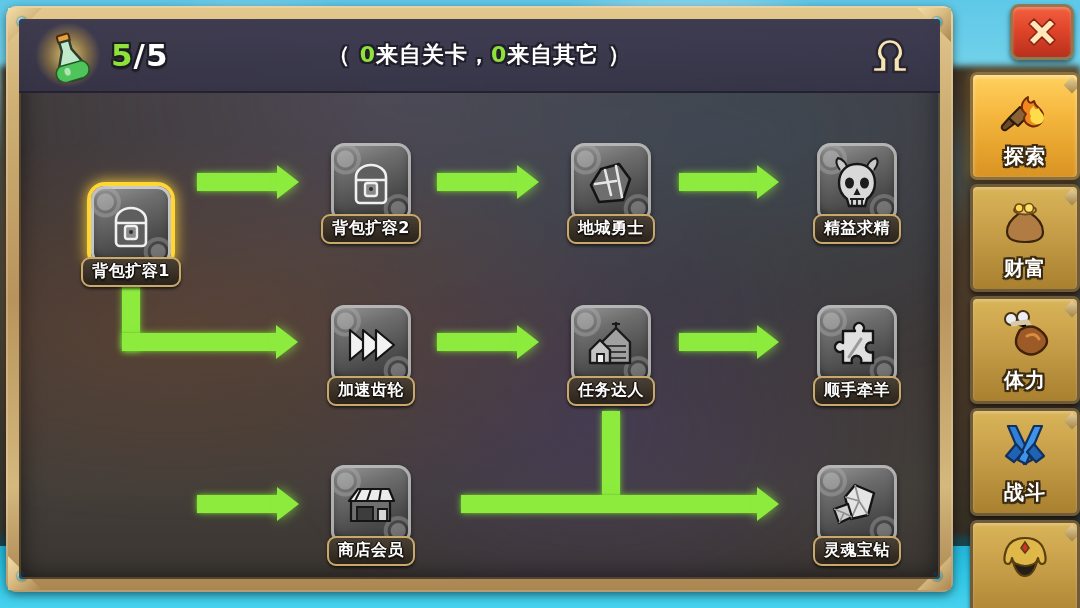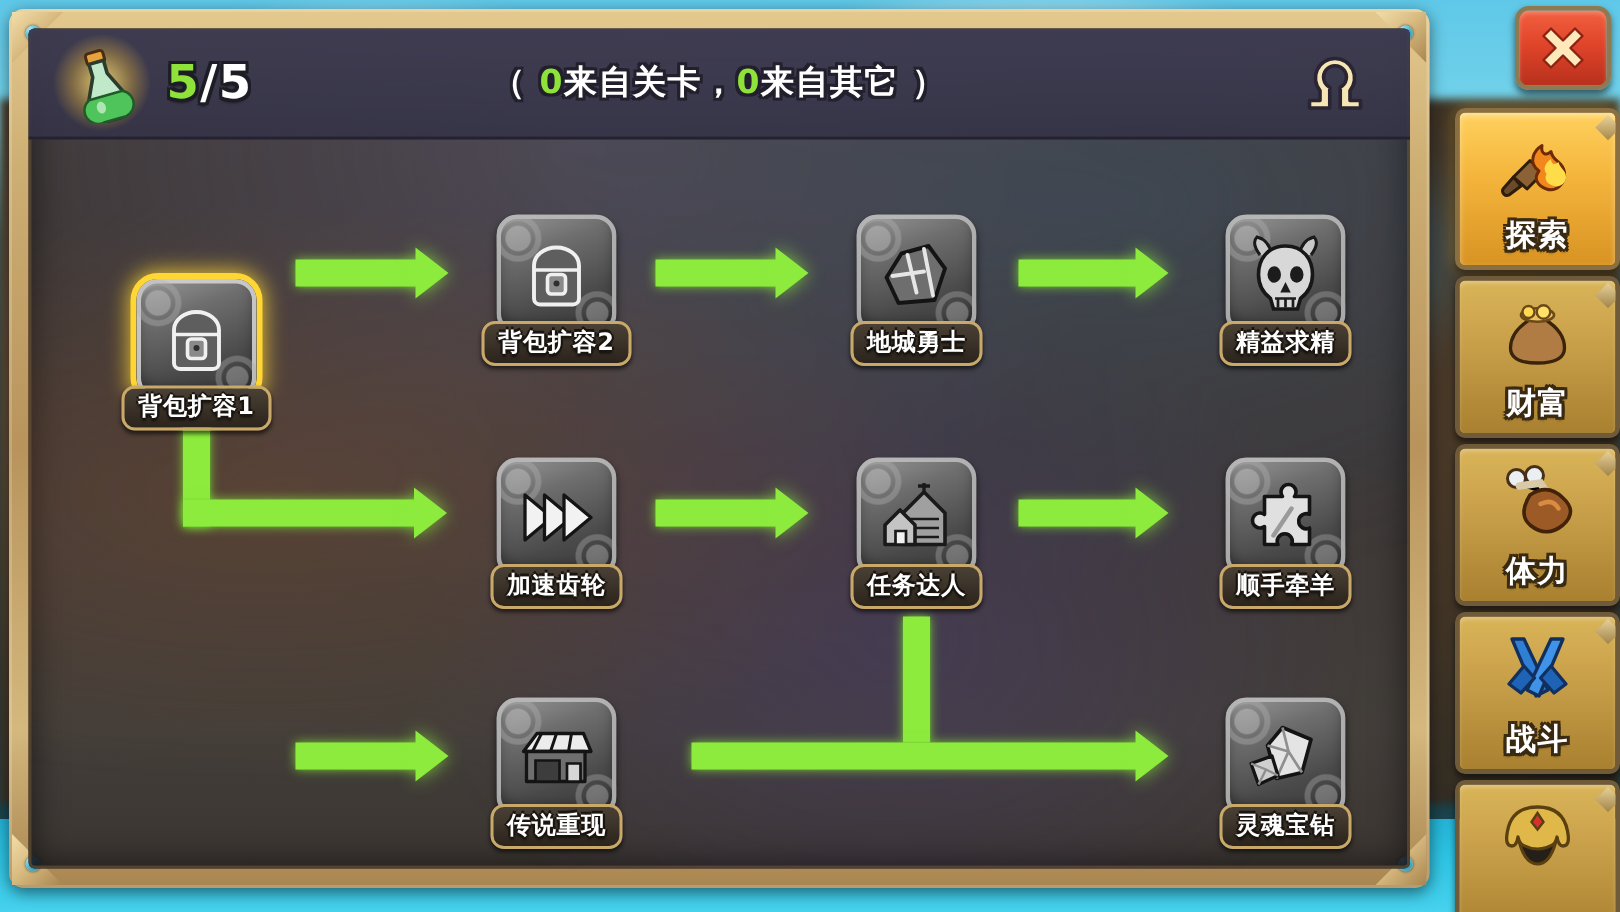--- a/index.html
+++ b/index.html
@@ -410,21 +410,21 @@
       <div class="node" style="left:312px;top:372px;">
         <div class="tile">
           <svg width="58" height="58" viewBox="0 0 58 58">
             <path d="M7 25 L16 13 L47 13 L52 25 Z" fill="#ececec" stroke="#141414" stroke-width="2.2" stroke-linejoin="round"></path>
             <path d="M19 13 L13 25 M29 13 L25 25 M39 13 L37 25" stroke="#141414" stroke-width="2"></path>
             <path d="M9 25 L9 45 L48 45 L48 25 Z" fill="#6f6f6f" stroke="#141414" stroke-width="2.2" stroke-linejoin="round"></path>
             <path d="M15 31 h16 v14 h-16 Z" fill="#3d3d3d" stroke="#141414" stroke-width="1.8"></path>
             <path d="M36 33 h9 v12 h-9 Z" fill="#d6d6d6" stroke="#141414" stroke-width="1.8"></path>
           </svg>
         </div>
-        <div class="label">传说重现</div>
+        <div class="label">商店会员</div>
       </div>
 
       <div class="node" style="left:798px;top:372px;">
         <div class="tile">
           <svg width="58" height="58" viewBox="0 0 58 58">
             <path d="M27 9 L46 17 L40 39 L23 43 L17 21 Z" fill="#e4e4e4" stroke="#141414" stroke-width="2.4" stroke-linejoin="round"></path>
             <path d="M27 9 L31 25 L40 39 M17 21 L31 25 L23 43" stroke="#8f8f8f" stroke-width="1.8" fill="none"></path>
             <path d="M6 33 L20 28 L24 41 L11 47 Z" fill="#cfcfcf" stroke="#141414" stroke-width="2.2" stroke-linejoin="round"></path>
             <path d="M6 33 L16 37 L24 41 M16 37 L11 47" stroke="#8f8f8f" stroke-width="1.6" fill="none"></path>
           </svg>

